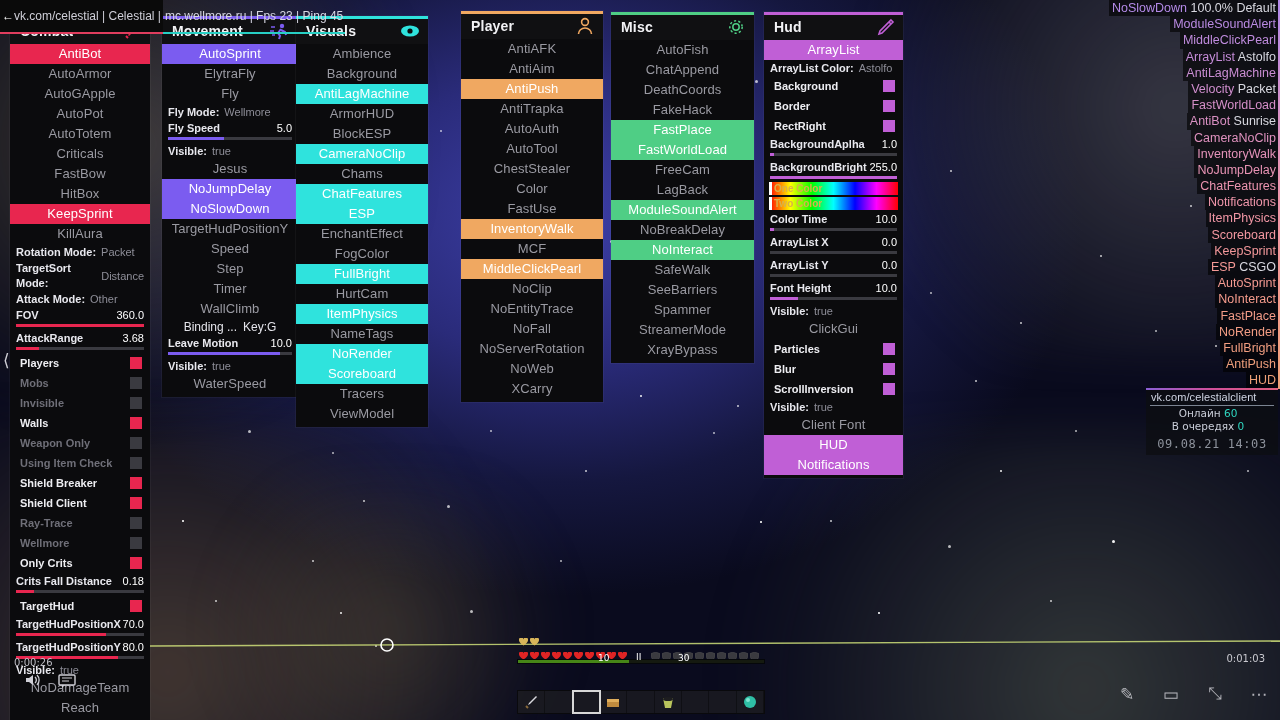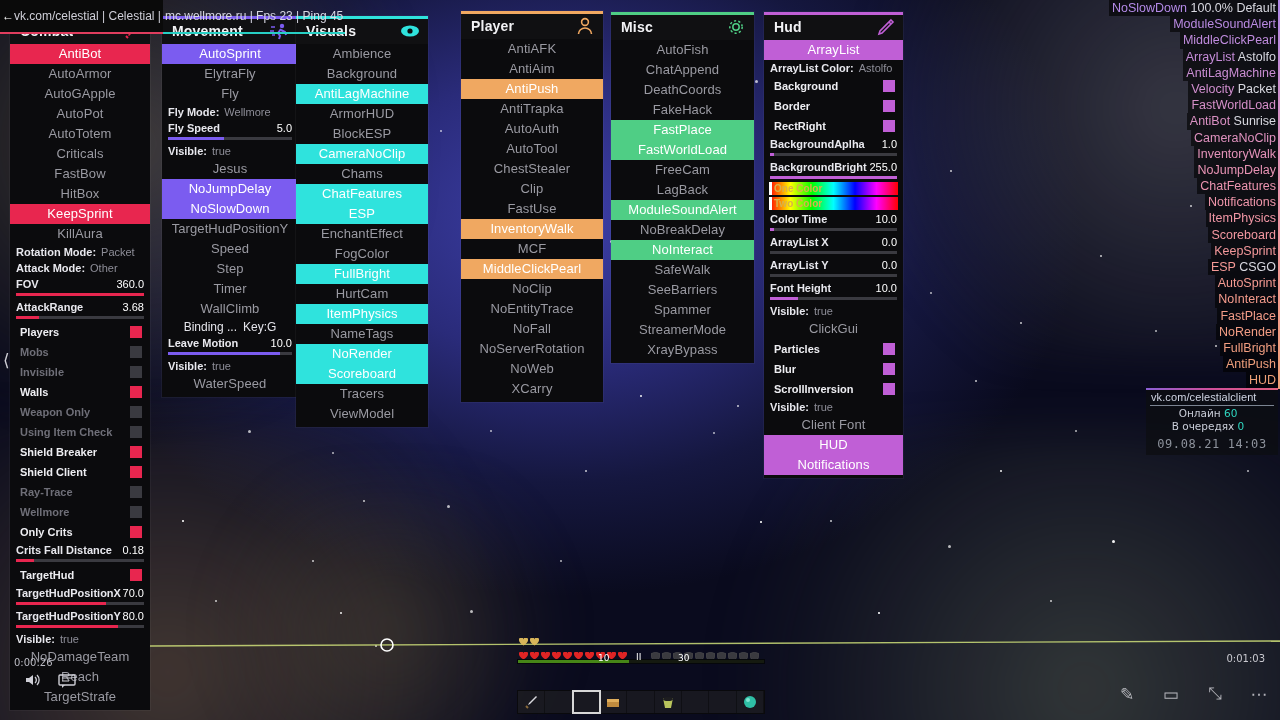--- a/index.html
+++ b/index.html
@@ -268,20 +268,24 @@
         <div class="mod">Criticals</div>
         <div class="mod">FastBow</div>
         <div class="mod">HitBox</div>
         <div class="mod on" style="background: rgb(232, 38, 79);">KeepSprint</div>
         <div class="mod">KillAura</div>
         <div class="setting" style="justify-content: flex-start;">
           <span class="lbl" style="margin-right: 5px;">Rotation Mode:</span>
           <span class="val">Packet</span>
         </div>
         <div class="setting" style="justify-content: flex-start;">
+          <span class="lbl" style="margin-right: 5px;">TargetSort Mode:</span>
+          <span class="val">Distance</span>
+        </div>
+        <div class="setting" style="justify-content: flex-start;">
           <span class="lbl" style="margin-right: 5px;">Attack Mode:</span>
           <span class="val">Other</span>
         </div>
         <div>
           <div class="setting">
             <span class="lbl">FOV</span>
             <span class="num">360.0</span>
           </div>
           <div class="slider-track">
             <div class="slider-fill" style="width:100%;background:#e8264f"></div>
@@ -487,21 +491,21 @@
         </span>
       </div>
       <div class="panel-body">
         <div class="mod">AntiAFK</div>
         <div class="mod">AntiAim</div>
         <div class="mod on" style="background: rgb(240, 168, 97);">AntiPush</div>
         <div class="mod">AntiTrapka</div>
         <div class="mod">AutoAuth</div>
         <div class="mod">AutoTool</div>
         <div class="mod">ChestStealer</div>
-        <div class="mod">Clip</div>
+        <div class="mod">Color</div>
         <div class="mod">FastUse</div>
         <div class="mod on" style="background: rgb(240, 168, 97);">InventoryWalk</div>
         <div class="mod">MCF</div>
         <div class="mod on" style="background: rgb(240, 168, 97);">MiddleClickPearl</div>
         <div class="mod">NoClip</div>
         <div class="mod">NoEntityTrace</div>
         <div class="mod">NoFall</div>
         <div class="mod">NoServerRotation</div>
         <div class="mod">NoWeb</div>
         <div class="mod">XCarry</div>

